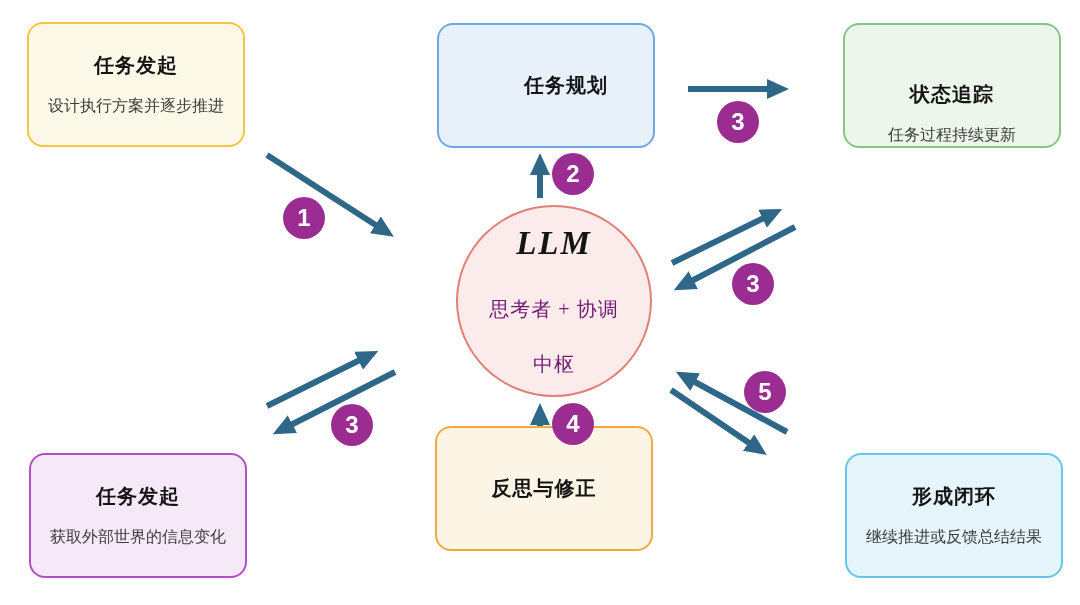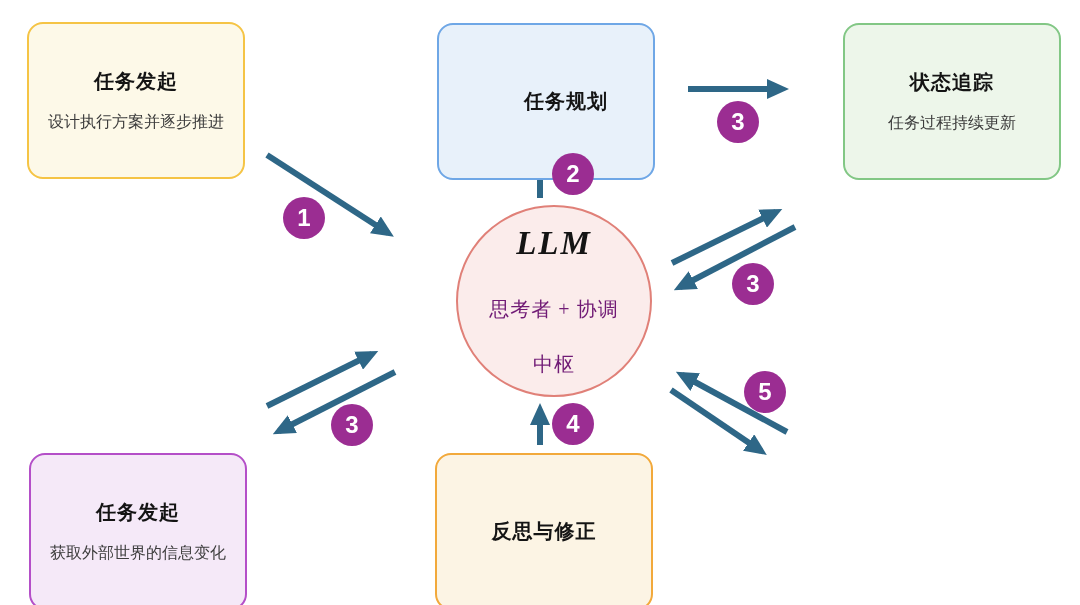--- a/index.html
+++ b/index.html
@@ -1,32 +1,32 @@
 <!DOCTYPE html>
 <html><head>
 <meta charset="utf-8">
 <style>
   html,body { margin:0; padding:0; background:#ffffff; }
   #canvas {
     position:relative; width:1080px; height:605px; background:#ffffff;
     font-family:"Liberation Serif","DejaVu Serif",serif; overflow:hidden;
   }
   .node {
-    position:absolute; width:218px; height:157px; box-sizing:border-box;
+    position:absolute; width:218px; height:125px; box-sizing:border-box;
     border:2.5px solid; border-radius:16px;
     display:flex; flex-direction:column; align-items:center; justify-content:center;
     gap:17px; text-align:center;
   }
   .node .title { font-weight:bold; font-size:20px; color:#141414; letter-spacing:1px; }
   .node .subtitle { font-size:16px; color:#3c3c3c; }
   .node-tl { left:27px;  top:22px;  border-color:#F5C445; background:#FDF9E8; }
   .node-tc { left:437px; top:23px;  border-color:#6FA7E6; background:#E8F1FA;padding-left:40px; }
-  .node-tr { left:843px; top:23px;  border-color:#82C785; background:#EDF6EA; }
+  .node-tr { left:843px; top:23px;  border-color:#82C785; background:#EDF6EA;justify-content:flex-end; }
   .node-bl { left:29px;  top:453px; border-color:#B44FC8; background:#F5E9F8; }
-  .node-bc { left:435px; top:453px; border-color:#F2A93B; background:#FCF4E4; }
+  .node-bc { left:435px; top:426px; border-color:#F2A93B; background:#FCF4E4; }
   .node-br { left:845px; top:453px; border-color:#64C5EF; background:#E6F5FC; }
   .center-circle {
     position:absolute; left:456px; top:205px; width:196px; height:192px;
     box-sizing:border-box; border:2.5px solid #E08078; background:#FBECEB;
     border-radius:50%; display:flex; flex-direction:column; align-items:center;
     justify-content:center; text-align:center;gap:28px;
   }
   .center-circle .llm {
     font-style:italic; font-weight:bold; font-size:33px; color:#141414;
     letter-spacing:2px; margin-bottom:6px;
@@ -81,20 +81,24 @@
 
   <div class="node node-bl">
     <div class="title">任务发起</div>
     <div class="subtitle">获取外部世界的信息变化</div>
   </div>
 
   <div class="node node-bc">
     <div class="title">反思与修正</div>
   </div>
 
+  <div class="node node-br">
+    <div class="title">形成闭环</div>
+    <div class="subtitle">继续推进或反馈总结结果</div>
+  </div>
 
   <div class="center-circle">
     <div class="llm">LLM</div>
     <div class="role">思考者 + 协调</div>
     <div class="role">中枢</div>
   </div>
 
   <div class="badge" style="left:283px; top:197px;">1</div>
   <div class="badge" style="left:552px; top:153px;">2</div>
   <div class="badge" style="left:717px; top:101px;">3</div>

